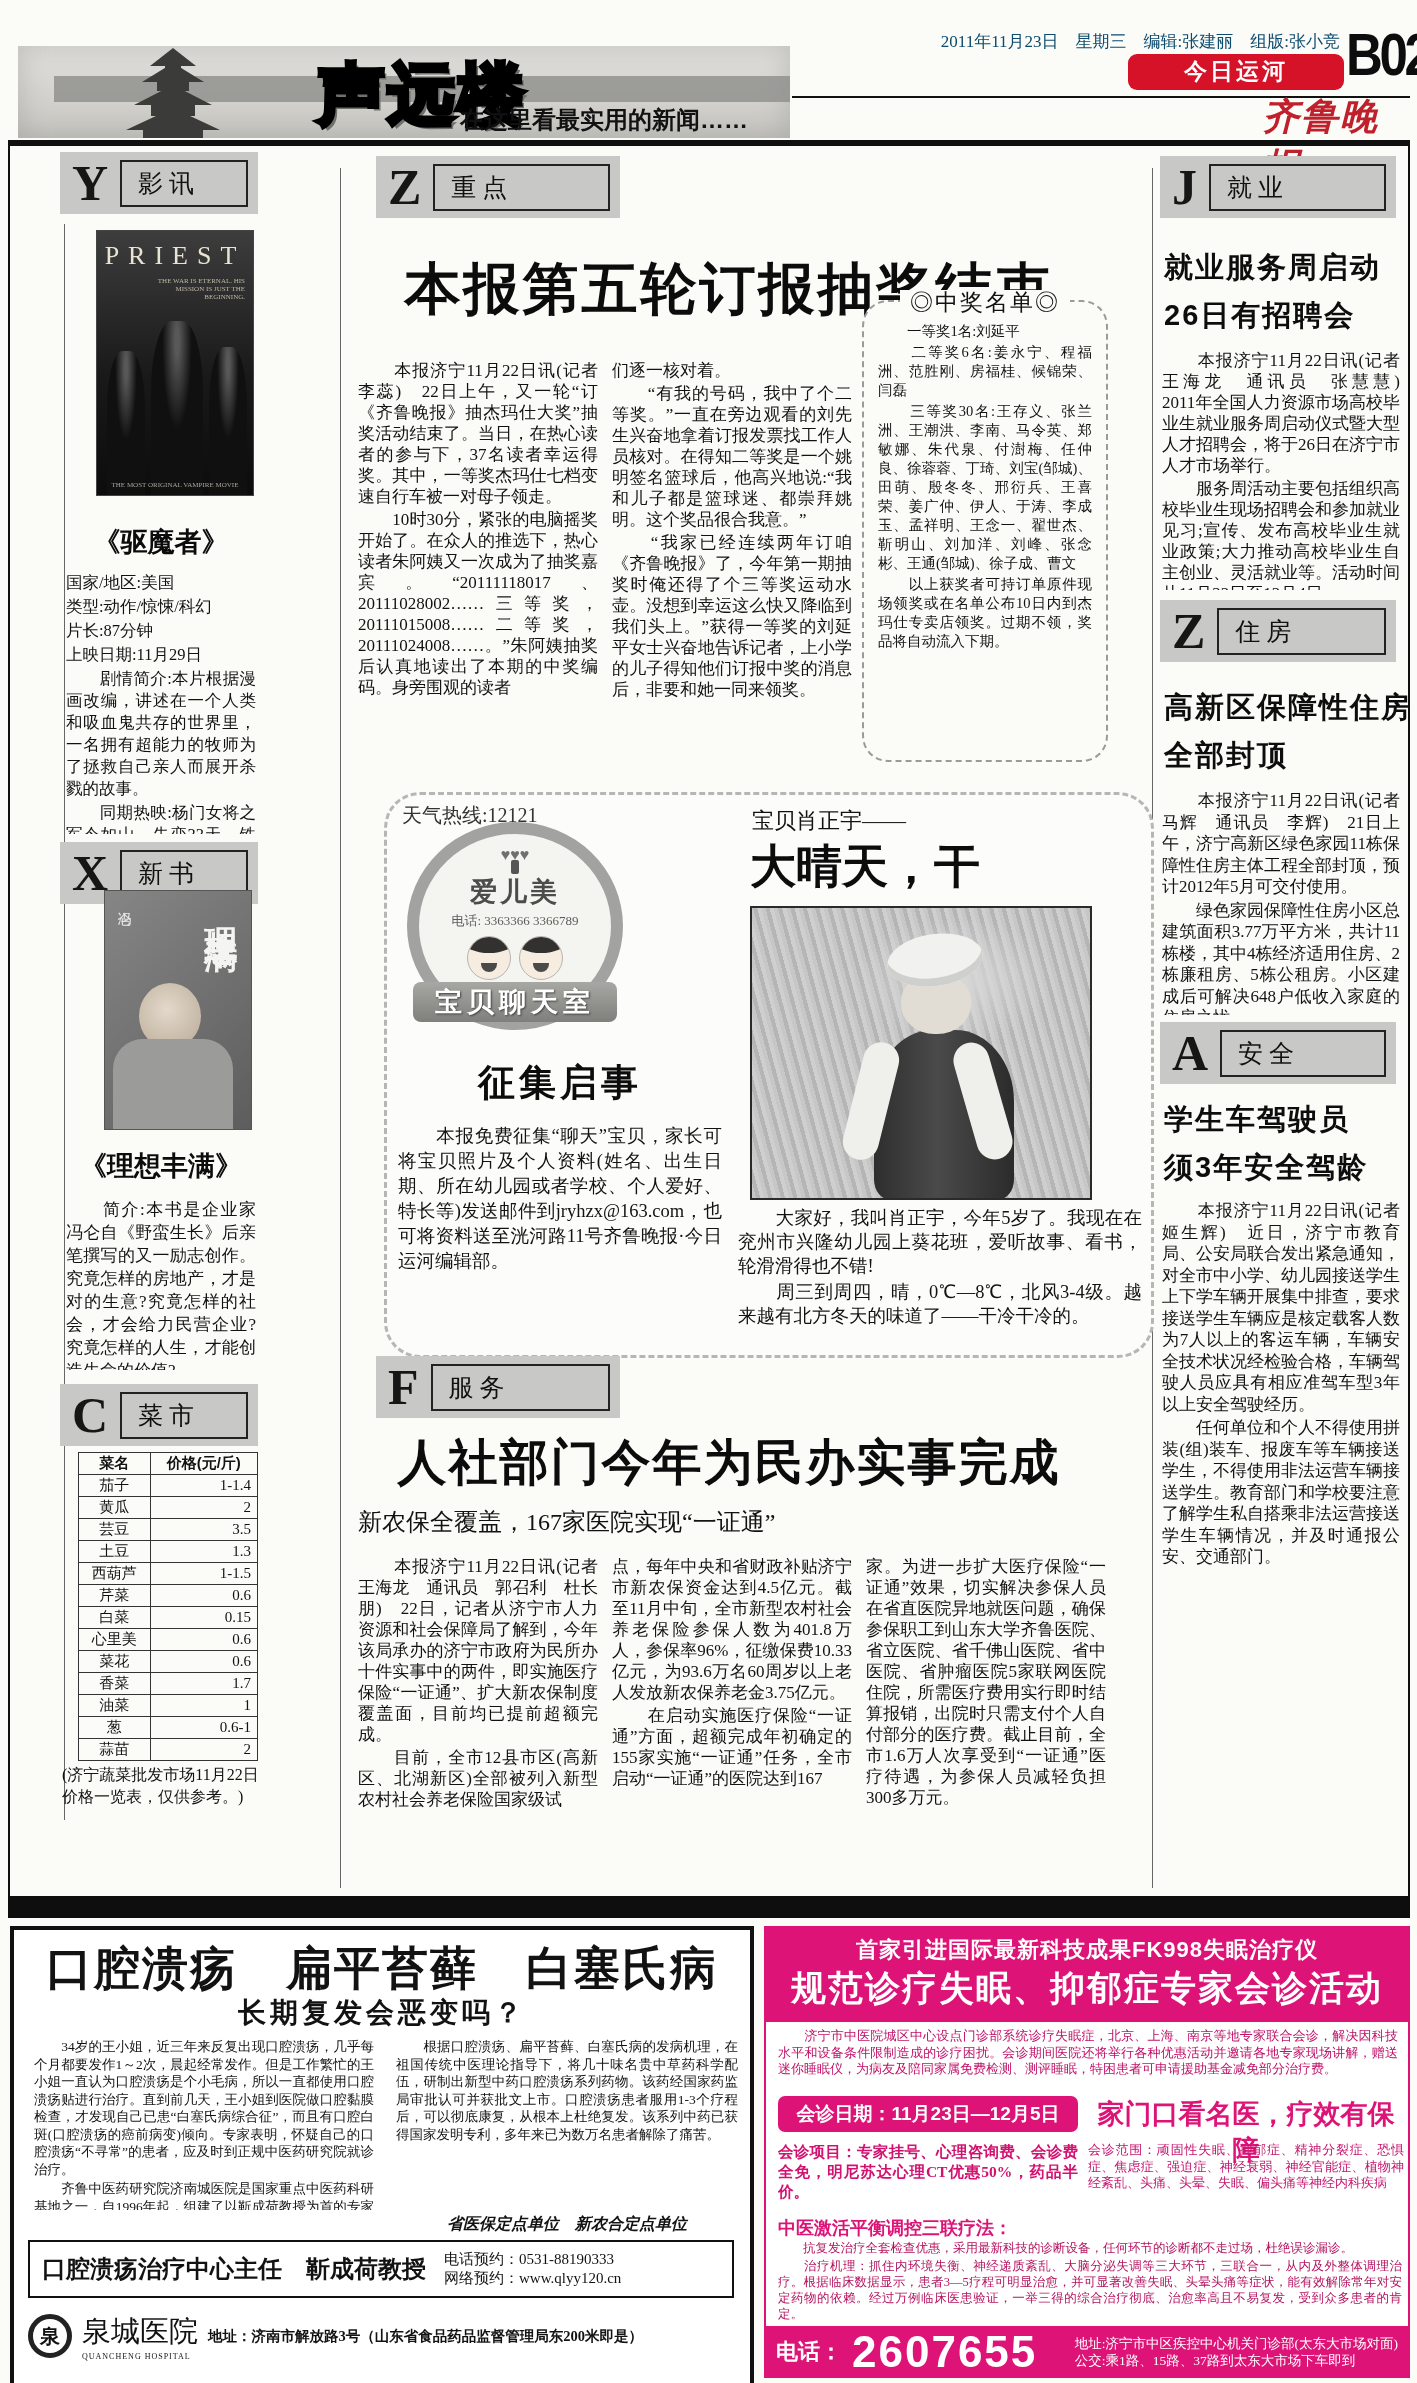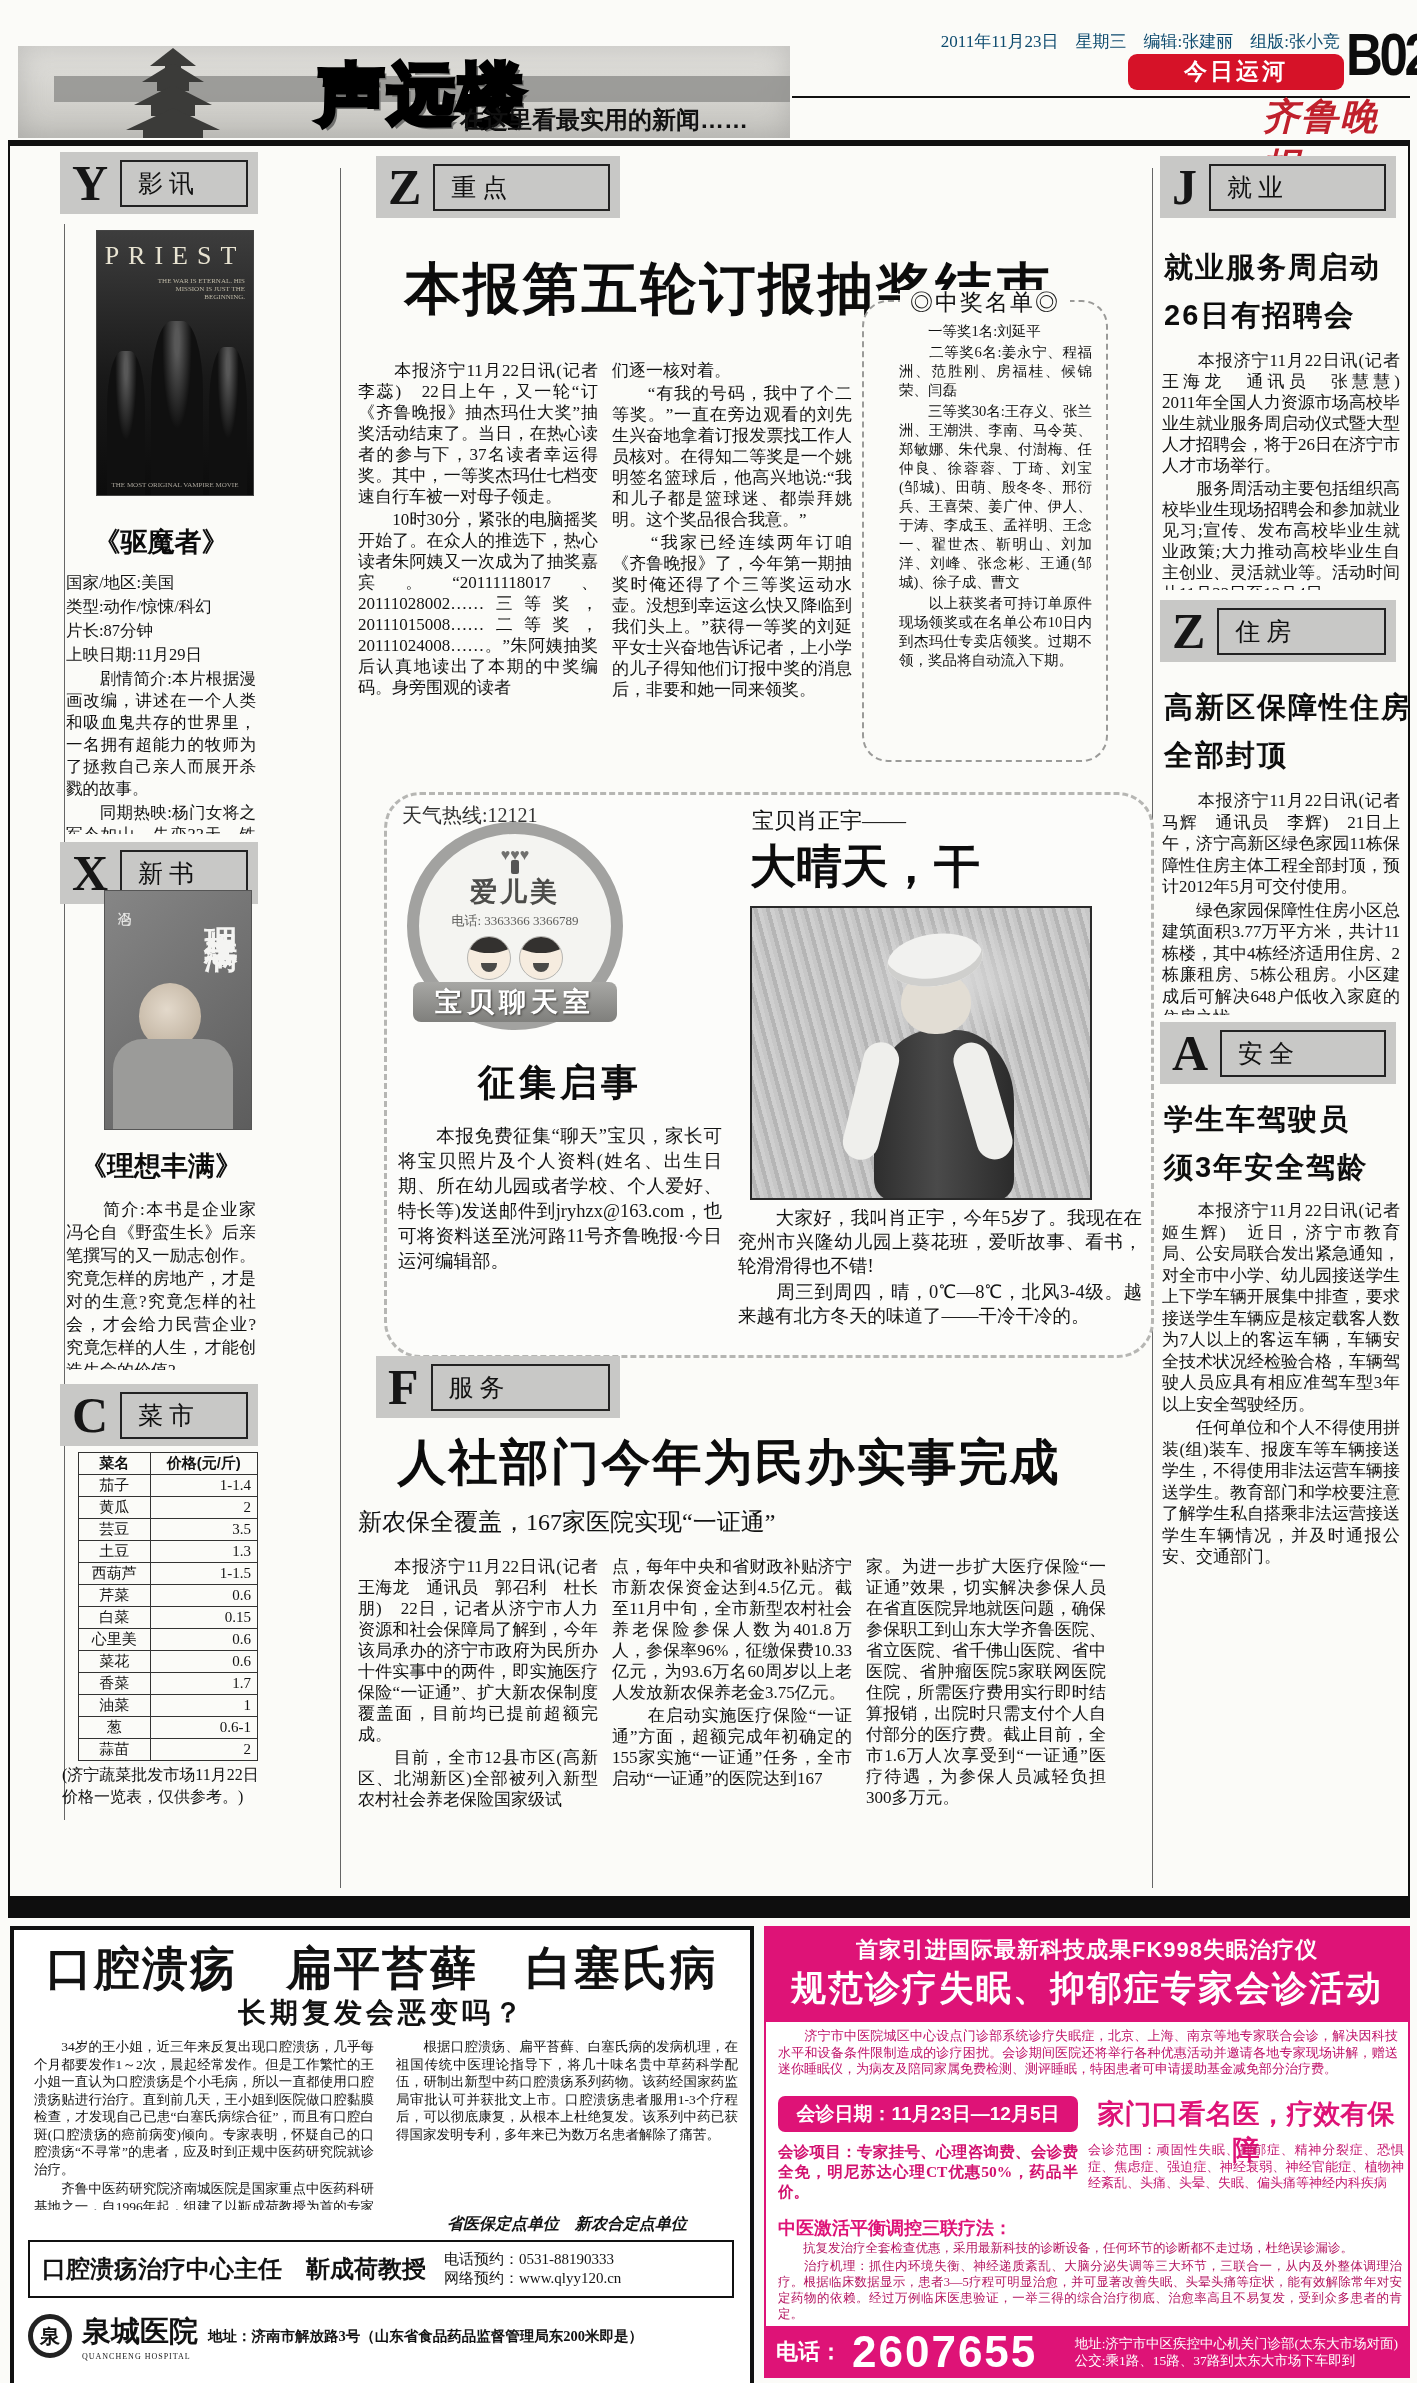--- a/index.html
+++ b/index.html
@@ -69,21 +69,21 @@
           font-family:"Liberation Sans",sans-serif;font-weight:bold;font-size:27px;letter-spacing:5px;
           text-align:center;line-height:40px;border-radius:8px;text-shadow:1px 1px 2px #44423f;}
   
   .h-big{font-family:"Liberation Sans",sans-serif;font-weight:bold;text-align:center;color:#0c0c0c;}
   .bodytext{font-size:17px;line-height:21px;overflow:hidden;}
   .bodytext p{text-indent:0;}
   .sidehead{font-family:"Liberation Sans",sans-serif;font-weight:bold;font-size:29px;color:#0d0d0d;letter-spacing:2px;}
   .winbox{position:absolute;border:2px dashed #9a9a98;border-radius:26px;padding:20px 14px 10px 14px;box-sizing:border-box;background:#fbfbf8;}
   .wintitle{position:absolute;top:-15px;left:0;width:100%;text-align:center;}
   .wintitle span{background:#fbfbf8;padding:0 10px;font-size:23px;letter-spacing:2px;}
-  .winbody{font-size:14.5px;line-height:19px;margin-left:21px;}
+  .winbody{font-size:14.5px;line-height:19px;}
   .weatherbox{position:absolute;border:3px dashed #b6b6b3;border-radius:36px;background:#fcfcfa;}
   .hotline{font-size:20px;color:#333;}
   .mtable{border-collapse:collapse;width:180px;font-size:15px;}
   .mtable th,.mtable td{border:1.5px solid #333;padding:1px 6px;height:19px;}
   .mtable th{font-family:"Liberation Sans",sans-serif;font-weight:bold;font-size:15px;text-align:center;}
   .mtable td.n{text-align:center;}
   .mtable td.p{text-align:right;}
   .blackbar{position:absolute;background:#0e0e0e;}
   
   .adl{position:absolute;background:#fff;border:4px solid #111;box-sizing:border-box;}
@@ -92,21 +92,21 @@
   .adl .t2{position:absolute;top:64px;width:100%;text-align:center;font-weight:bold;font-size:28px;letter-spacing:4px;}
   .adl .colA,.adl .colB{position:absolute;top:108px;height:172px;font-size:13.5px;line-height:17.5px;overflow:hidden;}
   .adl .cert{position:absolute;top:284px;font-weight:bold;font-size:16px;text-align:center;font-style:italic;}
   .adl .expert{position:absolute;left:14px;top:310px;width:706px;height:58px;border:2.5px solid #111;
                display:flex;align-items:center;gap:18px;box-sizing:border-box;padding:0 12px;}
   .adl .exname{font-family:"Liberation Sans",sans-serif;font-weight:bold;font-size:24px;white-space:nowrap;}
   .adl .exphone{font-size:15px;line-height:19px;}
   .adl .brow{position:absolute;left:14px;top:378px;width:706px;height:56px;display:flex;align-items:center;gap:10px;}
   .qlogo{width:44px;height:44px;border-radius:50%;border:5px solid #222;box-sizing:border-box;
          display:flex;align-items:center;justify-content:center;font-weight:bold;font-size:20px;}
-  .qname{font-family:"Liberation Sans",sans-serif;font-weight:bold;font-size:29px;white-space:nowrap;}
+  .qname{font-family:"Liberation Sans",sans-serif;font-weight:normal;font-size:29px;white-space:nowrap;}
   .qen{font-size:8px;letter-spacing:1px;}
   .adl .addr{font-weight:bold;font-size:14.5px;line-height:18px;}
   
   .adr{position:absolute;background:#fff;border:2px solid #de1377;box-sizing:border-box;}
   .adr .top{position:absolute;left:0;top:0;width:100%;height:94px;background:#de1377;color:#fff;text-align:center;}
   .adr .l1{font-family:"Liberation Sans",sans-serif;font-weight:bold;font-size:22px;margin-top:7px;letter-spacing:1px;}
   .adr .l2{font-family:"Liberation Sans",sans-serif;font-weight:bold;font-size:35px;letter-spacing:2px;}
   .adr .intro{position:absolute;left:12px;top:100px;width:620px;height:62px;font-size:13px;line-height:16.5px;
               color:#bf1168;overflow:hidden;}
   .adr .datebox{position:absolute;left:12px;top:168px;width:300px;height:36px;background:#de1377;color:#fff;

